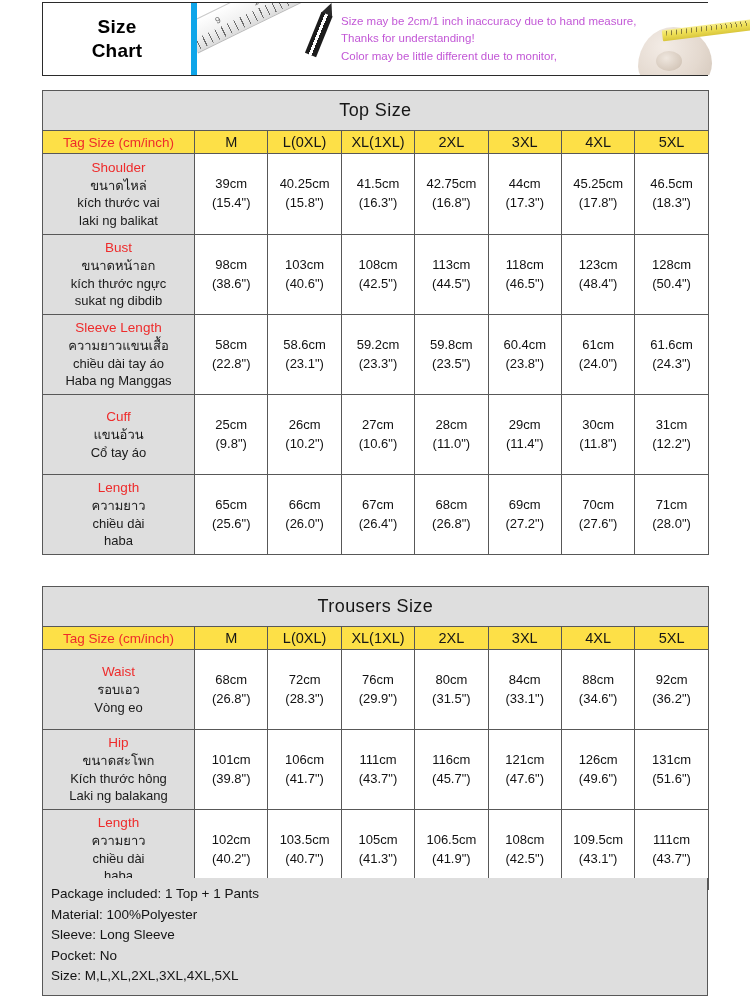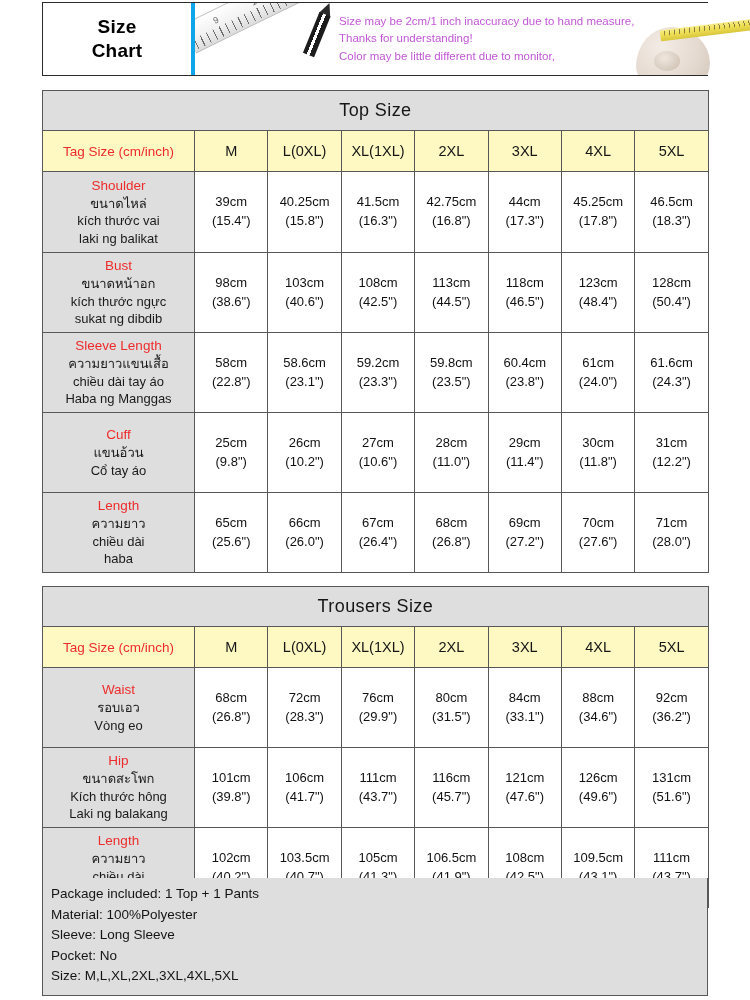--- a/index.html
+++ b/index.html
@@ -35,21 +35,21 @@
     display: flex;
     align-items: stretch;
   }
   .banner-title {
     width: 148px;
     flex: 0 0 148px;
     display: flex;
     flex-direction: column;
     align-items: center;
     justify-content: center;
-    border-right: 4px solid #0ea5e9;
+    border-right: 6px solid #0ea5e9;
     font-size: 19px;
     font-weight: bold;
     line-height: 1.28;
     letter-spacing: 0.2px;
     color: #000000;
   }
   .banner-art {
     position: relative;
     flex: 0 0 136px;
     overflow: hidden;
@@ -186,22 +186,22 @@
   .section-head {
     background: #dedede;
     height: 40px;
     text-align: center;
     font-size: 18px;
     font-weight: normal;
     color: #161616;
     letter-spacing: 0.4px;
   }
   .col-head {
-    background: #fef9c3;
-    height: 41px;
+    background: #fde047;
+    height: 23px;
     text-align: center;
     font-size: 14.5px;
     color: #161616;
     font-weight: normal;
   }
   .col-head.tag {
     color: #ee2b2b;
     font-size: 13.5px;
     font-weight: normal;
   }

